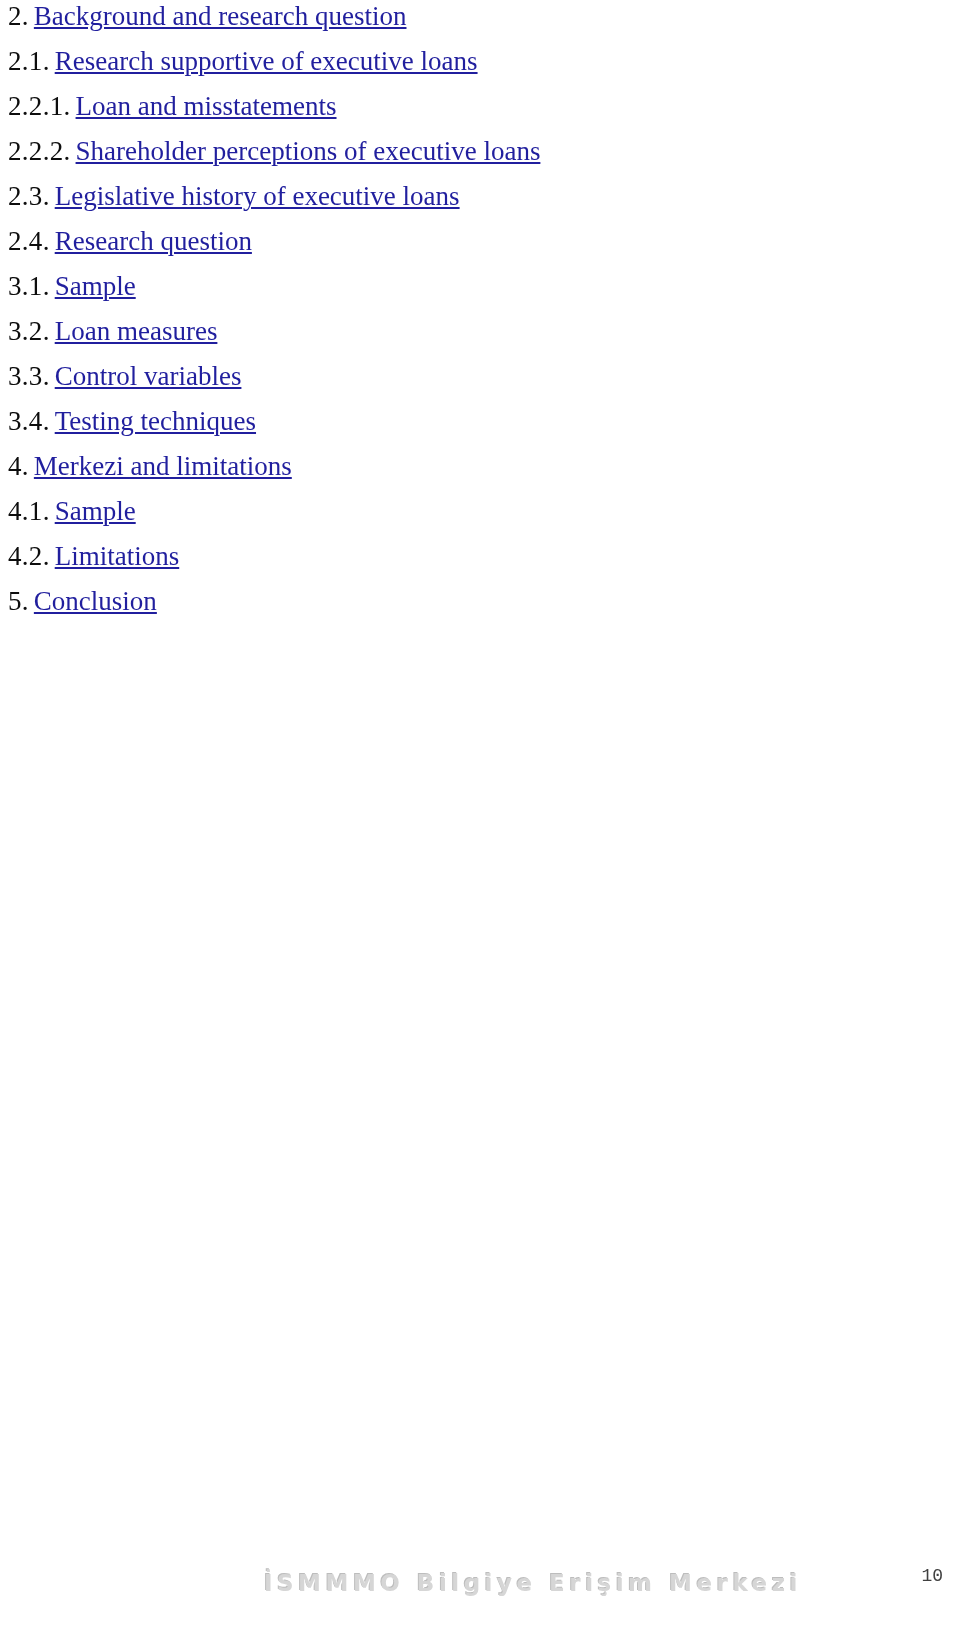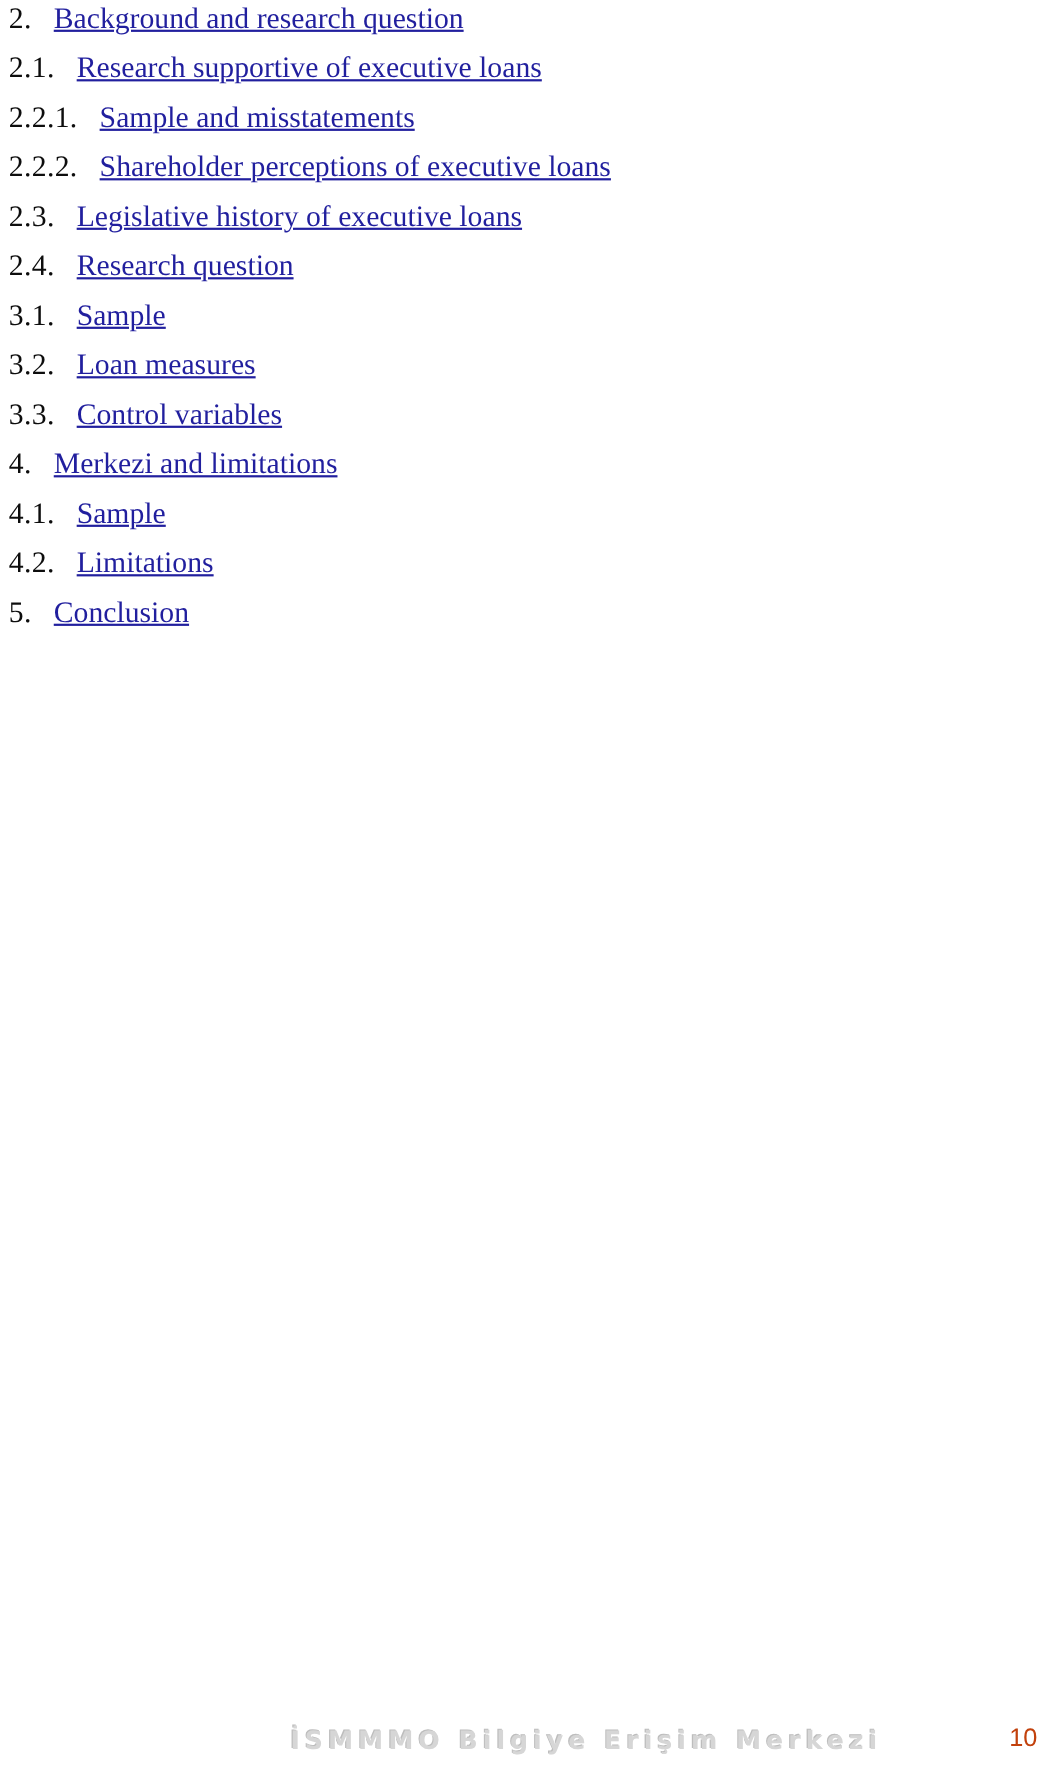--- a/index.html
+++ b/index.html
@@ -36,21 +36,21 @@
   .toc-num {
     color: #0d0d0d;
     letter-spacing: 0.3px;
   }
 
   .toc-title {
     color: #211f9e;
     text-decoration: underline;
     text-decoration-thickness: 1.5px;
     text-underline-offset: 2px;
-    margin-left: 20px;
+    margin-left: 5px;
     cursor: pointer;
   }
 
   .toc-entry.no-num .toc-title {
     margin-left: 0;
   }
 
   
   .footer {
     position: absolute;
@@ -73,38 +73,39 @@
       1px 1px 0 #ffffff,
       -1px -1px 0 #bdbdbd;
     white-space: nowrap;
     user-select: none;
   }
 
   .page-number {
     position: absolute;
     right: 17px;
     top: 10px;
-    font-family: Liberation Sans, sans-serif;
-    font-size: 23px;
-    color: #c2410c;
+    font-family: Liberation Mono, monospace;
+    font-size: 18px;
+    color: #404040;
   }
 </style>
 </head>
 <body>
 
 <div class="toc">
     <div class="toc-entry"><span class="toc-num">2.</span><span class="toc-title">Background and research question</span></div>
     <div class="toc-entry"><span class="toc-num">2.1.</span><span class="toc-title">Research supportive of executive loans</span></div>
-    <div class="toc-entry"><span class="toc-num">2.2.1.</span><span class="toc-title">Sample and misstatements</span></div>
+    <div class="toc-entry"><span class="toc-num">2.2.1.</span><span class="toc-title">Loan and misstatements</span></div>
     <div class="toc-entry"><span class="toc-num">2.2.2.</span><span class="toc-title">Shareholder perceptions of executive loans</span></div>
     <div class="toc-entry"><span class="toc-num">2.3.</span><span class="toc-title">Legislative history of executive loans</span></div>
     <div class="toc-entry"><span class="toc-num">2.4.</span><span class="toc-title">Research question</span></div>
     <div class="toc-entry"><span class="toc-num">3.1.</span><span class="toc-title">Sample</span></div>
     <div class="toc-entry"><span class="toc-num">3.2.</span><span class="toc-title">Loan measures</span></div>
     <div class="toc-entry"><span class="toc-num">3.3.</span><span class="toc-title">Control variables</span></div>
+    <div class="toc-entry"><span class="toc-num">3.4.</span><span class="toc-title">Testing techniques</span></div>
     <div class="toc-entry"><span class="toc-num">4.</span><span class="toc-title">Merkezi and limitations</span></div>
     <div class="toc-entry"><span class="toc-num">4.1.</span><span class="toc-title">Sample</span></div>
     <div class="toc-entry"><span class="toc-num">4.2.</span><span class="toc-title">Limitations</span></div>
     <div class="toc-entry"><span class="toc-num">5.</span><span class="toc-title">Conclusion</span></div>
   </div>
 
 <div class="footer">
   <div class="watermark">İSMMMO Bilgiye Erişim Merkezi</div>
   <div class="page-number">10</div>
 </div>

